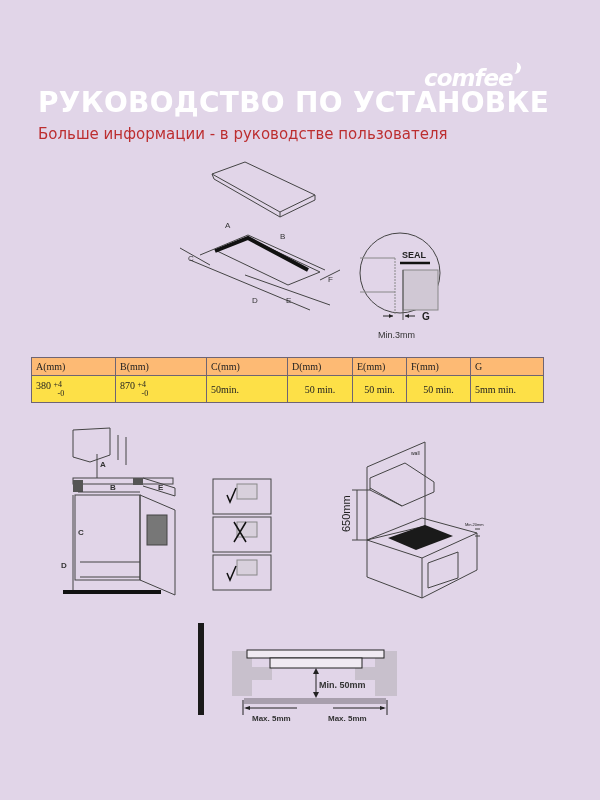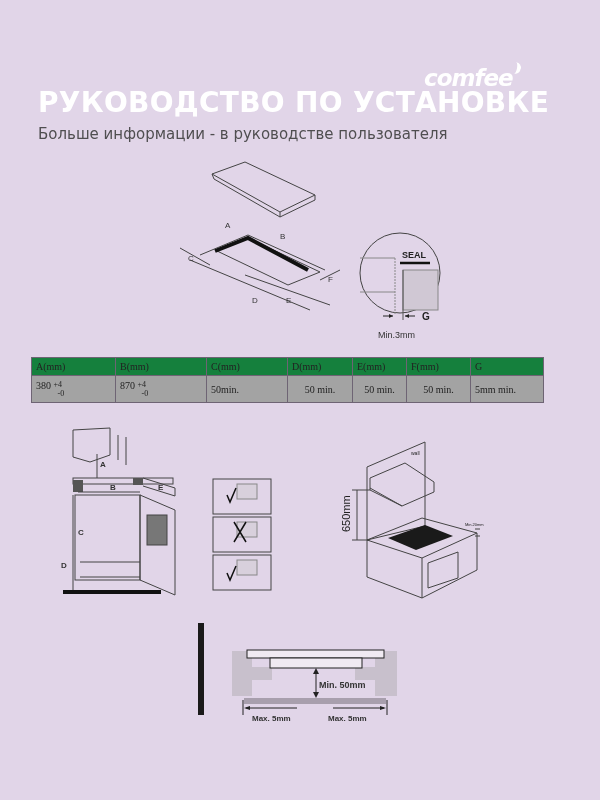--- a/index.html
+++ b/index.html
@@ -1,26 +1,26 @@
 <!DOCTYPE html>
 <html><head>
 <meta charset="utf-8">
 <style>
   html,body{margin:0;padding:0;}
   body{width:600px;height:800px;background:#e1d5e8;position:relative;overflow:hidden;font-family:"DejaVu Sans","Liberation Sans",sans-serif;}
   .logo{position:absolute;left:424px;top:30px;font-family:"DejaVu Sans",sans-serif;font-weight:bold;font-style:italic;font-size:23px;color:#fff;letter-spacing:-1px;margin-top:35px;}
   .logo .tick{display:inline-block;width:6px;height:12px;border-right:4px solid #fff;border-radius:0 10px 10px 0;transform:translate(-2px,-12px) rotate(10deg);}
   .title{position:absolute;left:38px;top:86px;font-family:"DejaVu Sans",sans-serif;font-weight:bold;font-size:28px;color:#fff;letter-spacing:0.3px;white-space:nowrap;}
-  .subtitle{position:absolute;left:38px;top:125px;font-size:15px;color:#404040;opacity:0.9;white-space:nowrap;text-align:center;}
+  .subtitle{position:absolute;left:38px;top:125px;font-size:15px;color:#b91c1c;opacity:0.9;white-space:nowrap;text-align:center;}
   svg{position:absolute;overflow:visible;}
   .ln{stroke:#444;stroke-width:1;fill:none;}
   .dim{font-family:"Liberation Sans",sans-serif;font-size:8px;fill:#333;}
   table.spec{position:absolute;left:31px;top:357px;width:513px;border-collapse:collapse;font-family:"Liberation Serif",serif;font-size:10px;color:#222;}
-  table.spec th{background:#15803d;font-weight:normal;text-align:left;padding:2px 4px;height:13px;border:1px solid #6e6474;}
-  table.spec td{background:#a3a3a3;padding:1px 4px;height:24px;border:1px solid #6e6474;vertical-align:middle;}
+  table.spec th{background:#fdba74;font-weight:normal;text-align:left;padding:2px 4px;height:13px;border:1px solid #6e6474;}
+  table.spec td{background:#fde047;padding:1px 4px;height:24px;border:1px solid #6e6474;vertical-align:middle;}
   .tol{display:inline-block;font-size:8px;vertical-align:top;line-height:9px;}
 </style>
 </head>
 <body>
 
 <div class="logo"><span>comfee</span><span class="tick"></span></div>
 <div class="title">РУКОВОДСТВО ПО УСТАНОВКЕ</div>
 <div class="subtitle">Больше информации - в руководстве пользователя</div>
 
 <svg style="left:160px;top:160px;" width="200" height="150" viewBox="0 0 200 150">

